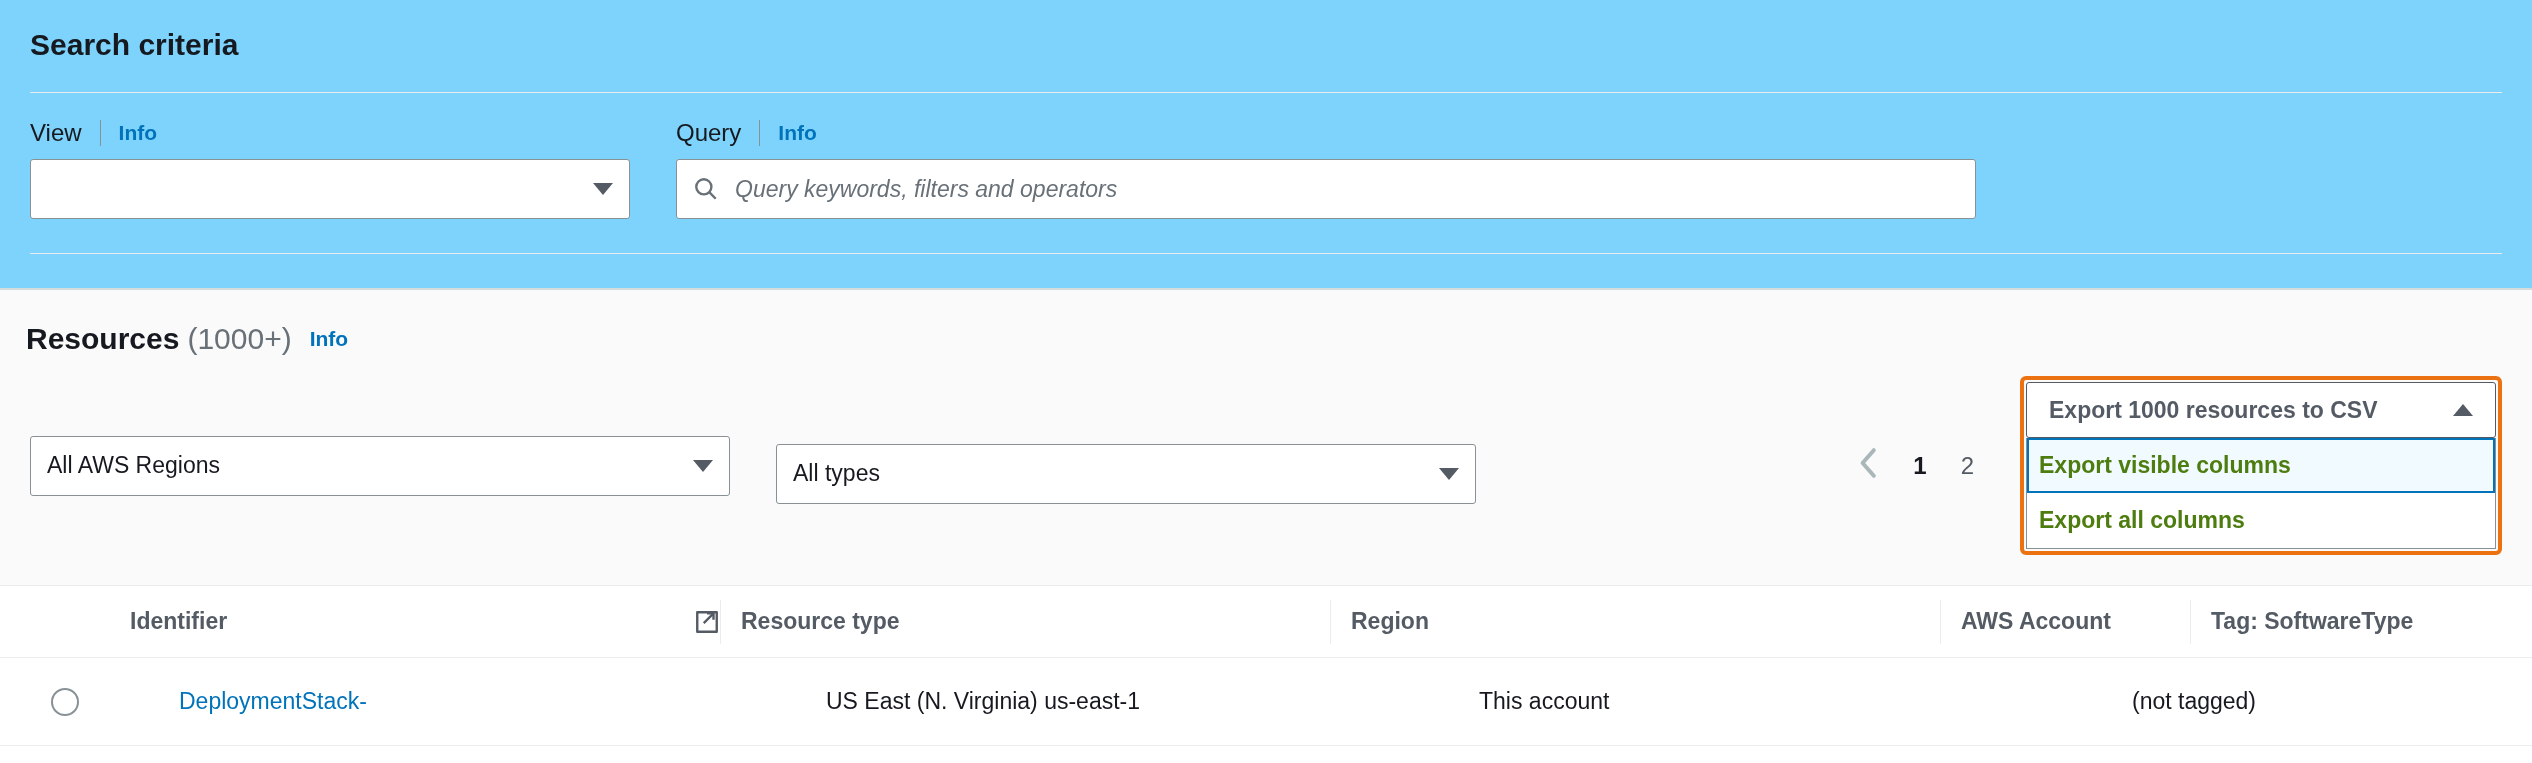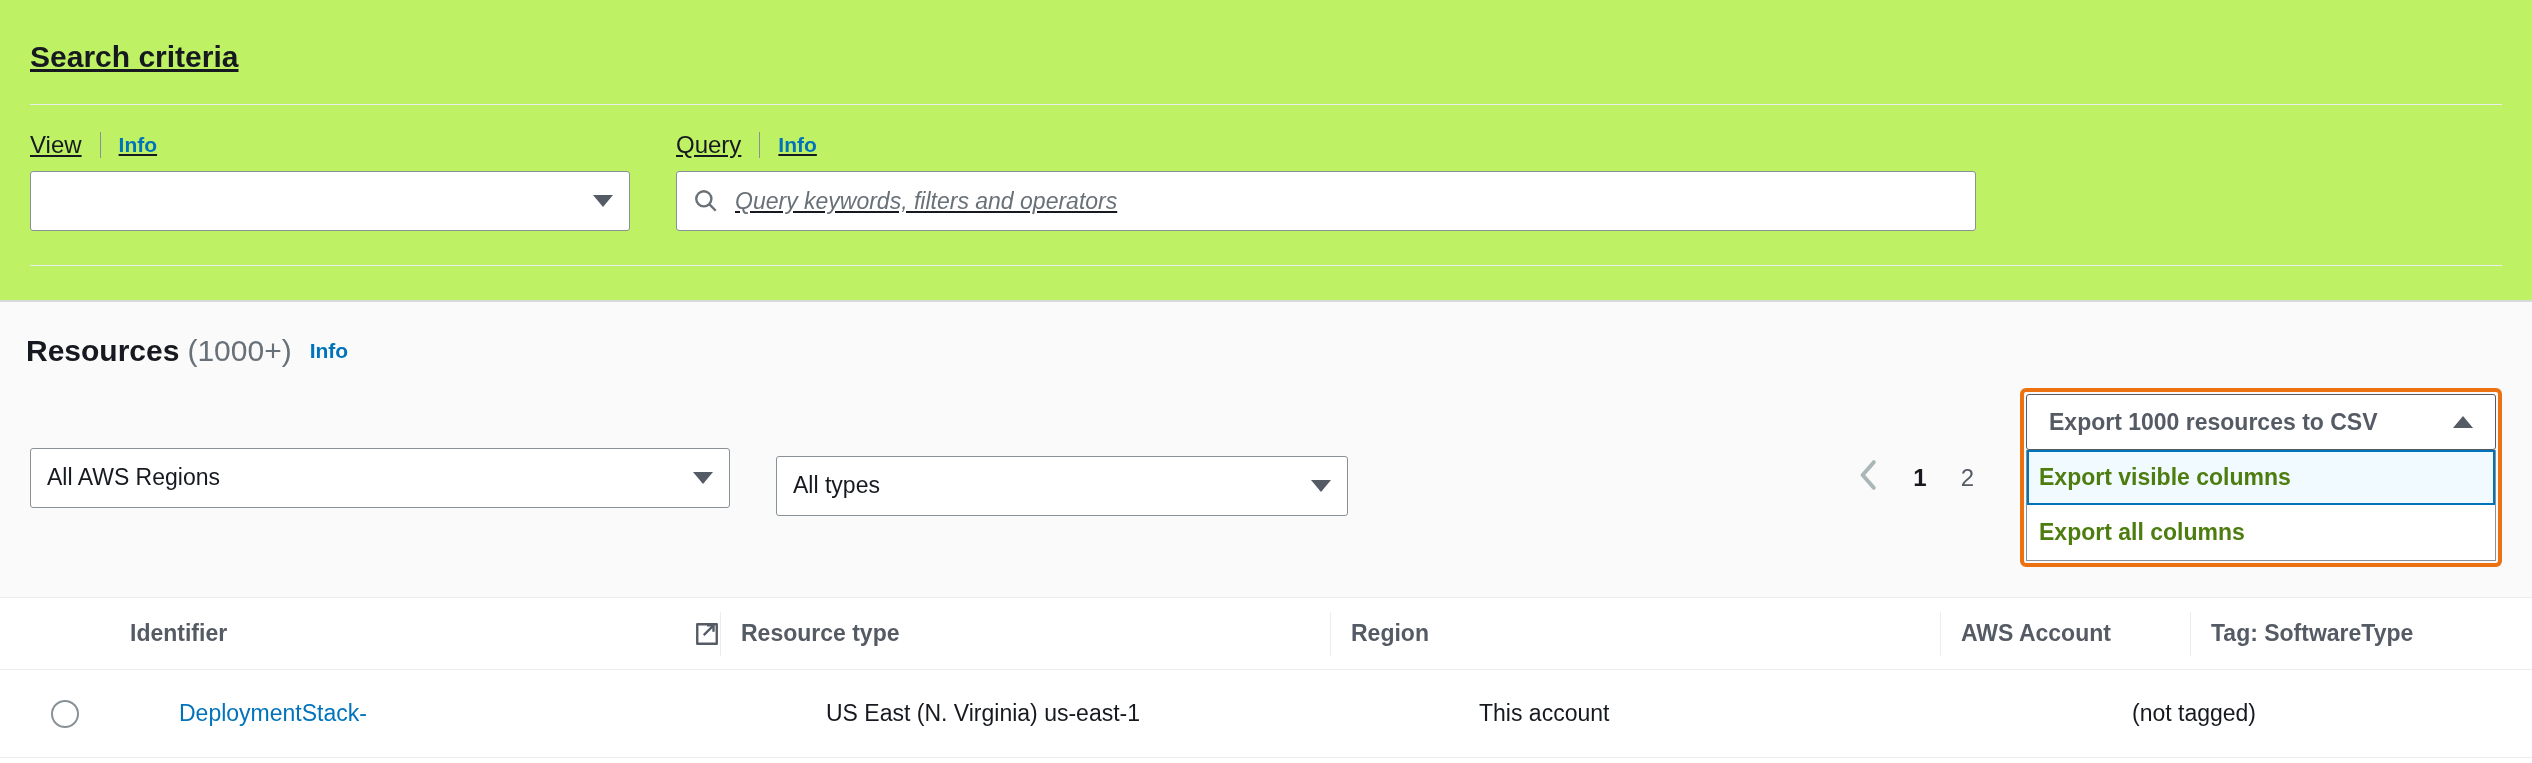--- a/index.html
+++ b/index.html
@@ -6,23 +6,22 @@
   body {
     font-family: "Amazon Ember", "Helvetica Neue", Arial, sans-serif;
     color: #16191f;
     background: #ffffff;
     width: 2532px;
     font-size: 23px;
   }
 
   
   .search-panel {
-    padding: 40px 30px 34px 30px;
-    background: #bef264;
-    text-decoration: underline;
+    padding: 28px 30px 34px 30px;
+    background: #7dd3fc;
   }
   .search-title {
     font-size: 30px;
     font-weight: 700;
     margin-bottom: 4px;
   }
   .criteria-row {
     display: flex;
     gap: 46px;
     margin-top: 30px;
@@ -102,21 +101,21 @@
   }
   
   .filters-row {
     display: flex;
     align-items: center;
     padding: 0 30px 30px 30px;
     gap: 46px;
     position: relative;
   }
   .filter-regions { width: 700px; }
-  .filter-types   { width: 572px; margin-top: 16px; }
+  .filter-types   { width: 700px; margin-top: 16px; }
   .filter-select { justify-content: space-between; cursor: pointer; }
   .filter-text { font-size: 23px; color: #16191f; }
   .pager {
     margin-left: auto;
     display: flex;
     align-items: center;
     gap: 34px;
     color: #545b64;
     font-size: 24px;
   }

